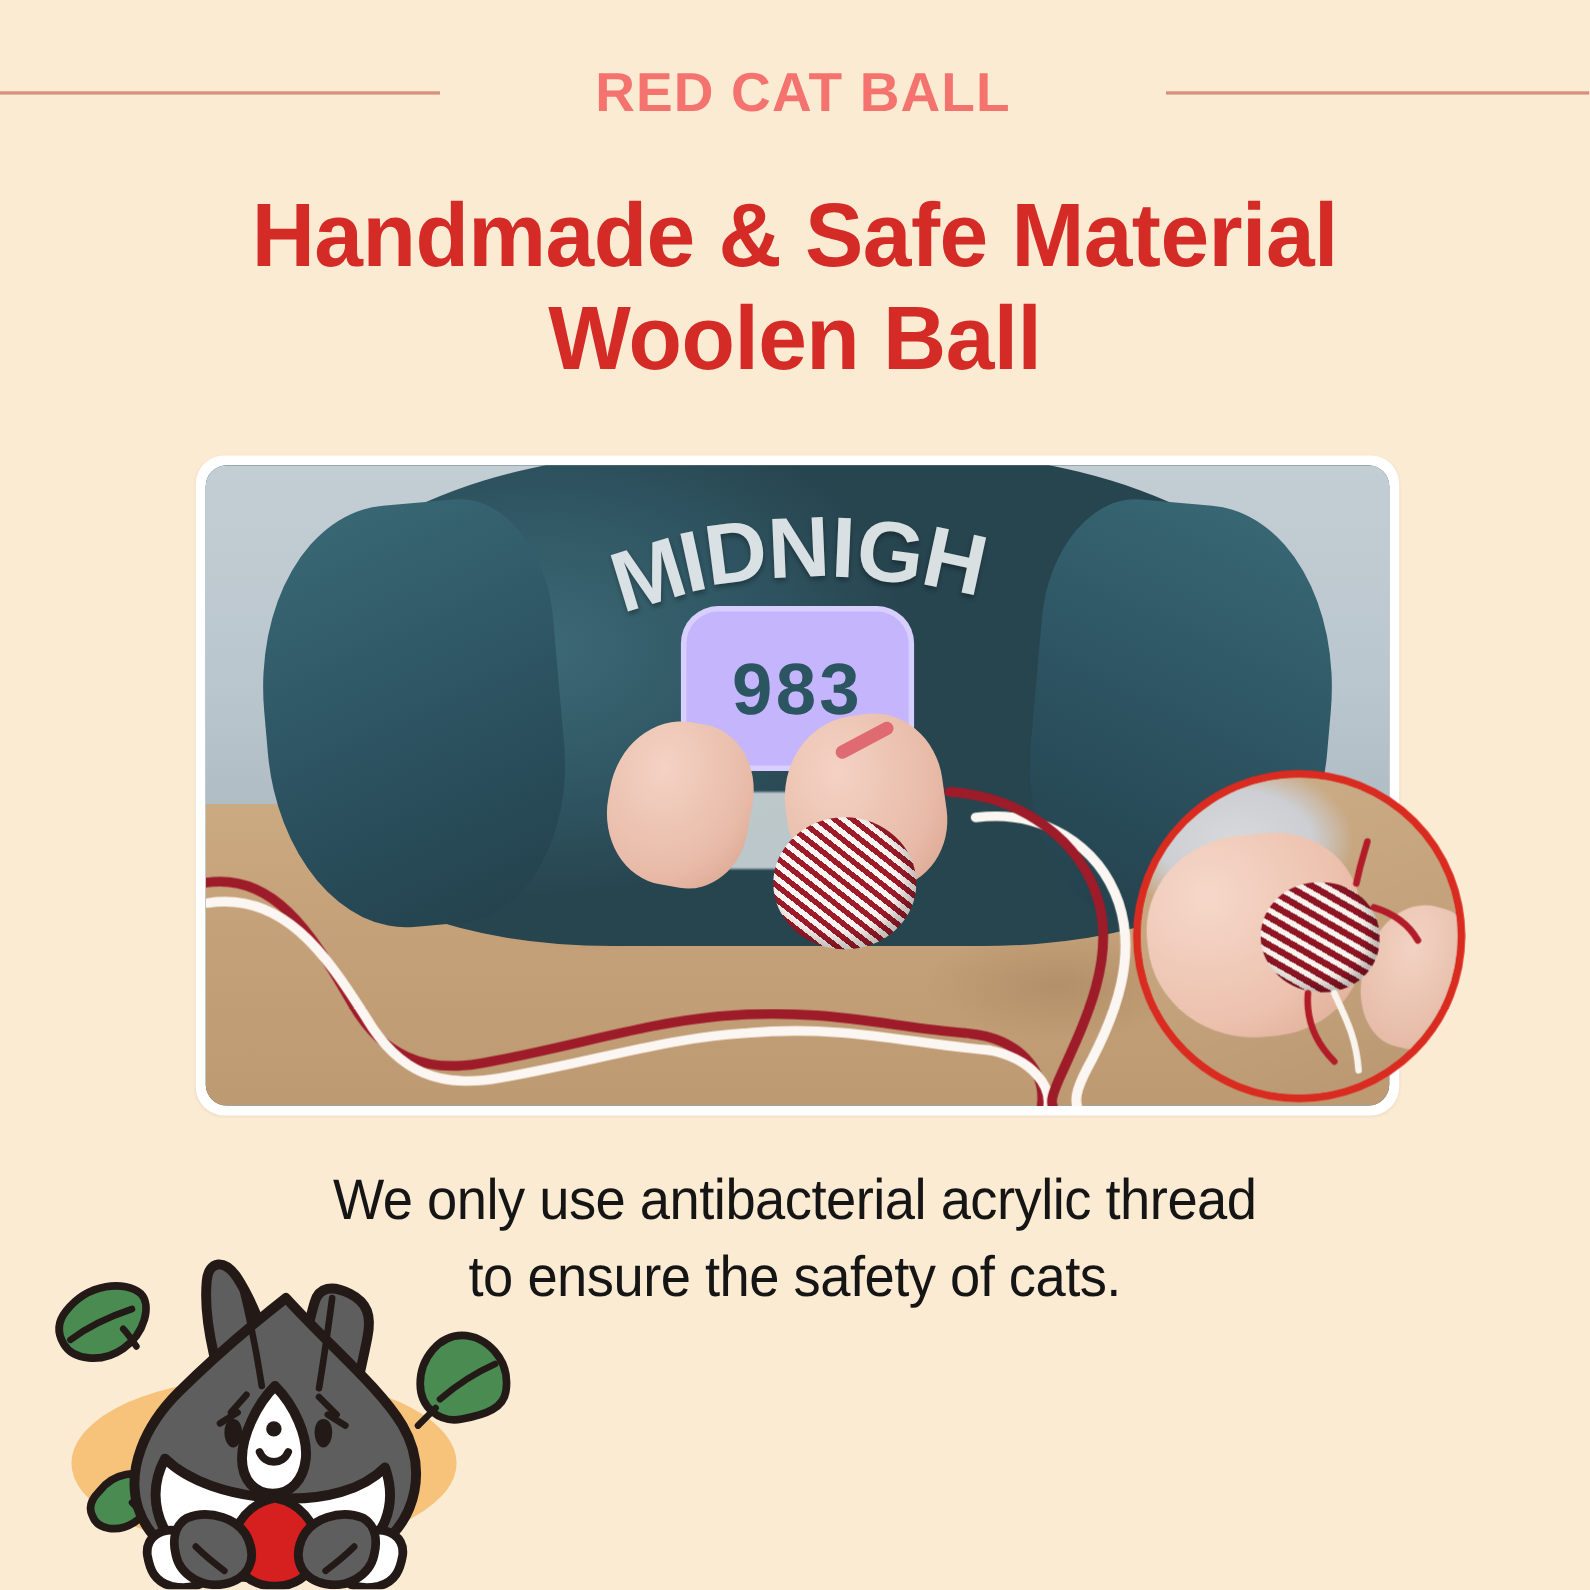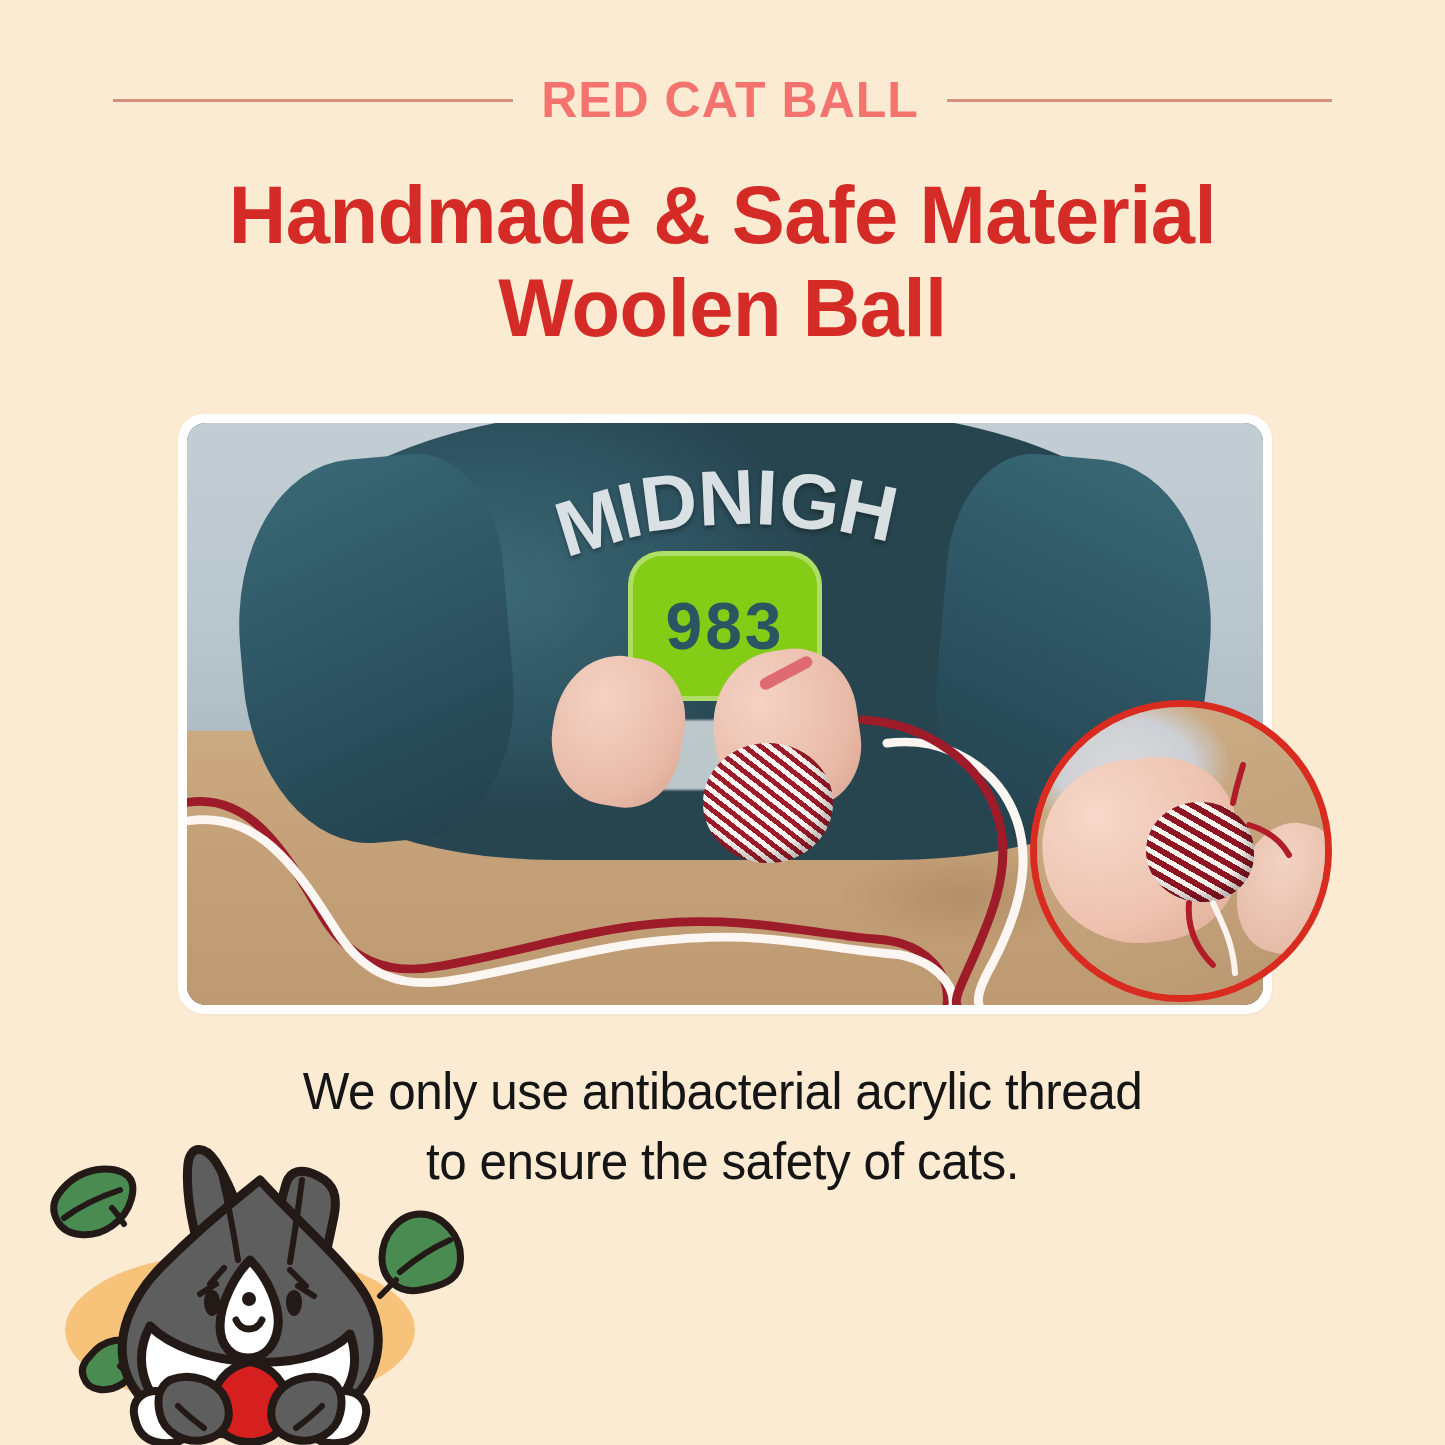--- a/index.html
+++ b/index.html
@@ -18,22 +18,21 @@
 
   
   .kicker-row {
     position: absolute;
     top: 48px;
     left: 0;
     width: 1445px;
     height: 72px;
     display: flex;
     align-items: center;
-    justify-content: center;
-    margin-top: 16px;
+    justify-content: space-between;
   }
   .kicker-rule {
     height: 3px;
     background: #D5907F;
     flex: 0 0 auto;
   }
   .kicker-rule.left  { width: 400px; margin-right: 28px; }
   .kicker-rule.right { width: 385px; margin-left: 28px; }
 
   .kicker-text {
@@ -130,22 +129,22 @@
     opacity: 0.93;
     text-shadow: 0 3px 5px rgba(0,0,0,0.35);
     filter: blur(0.4px);
   }
   .ph-arch span { display: inline-block; }
 
   .ph-badge {
     position: absolute;
     left: 50%; top: 22%;
     transform: translateX(-50%);
-    width: 194px; height: 150px;
-    background: #84cc16;
+    width: 212px; height: 150px;
+    background: #c4b5fd;
     border-radius: 34px;
     display: flex; align-items: center; justify-content: center;
     color: #2C5562;
     font-size: 66px;
     font-weight: bold;
     letter-spacing: 3px;
     box-shadow: inset 0 0 0 5px rgba(255,255,255,0.35);
     filter: blur(0.3px);
   }
   .ph-badge2 {

